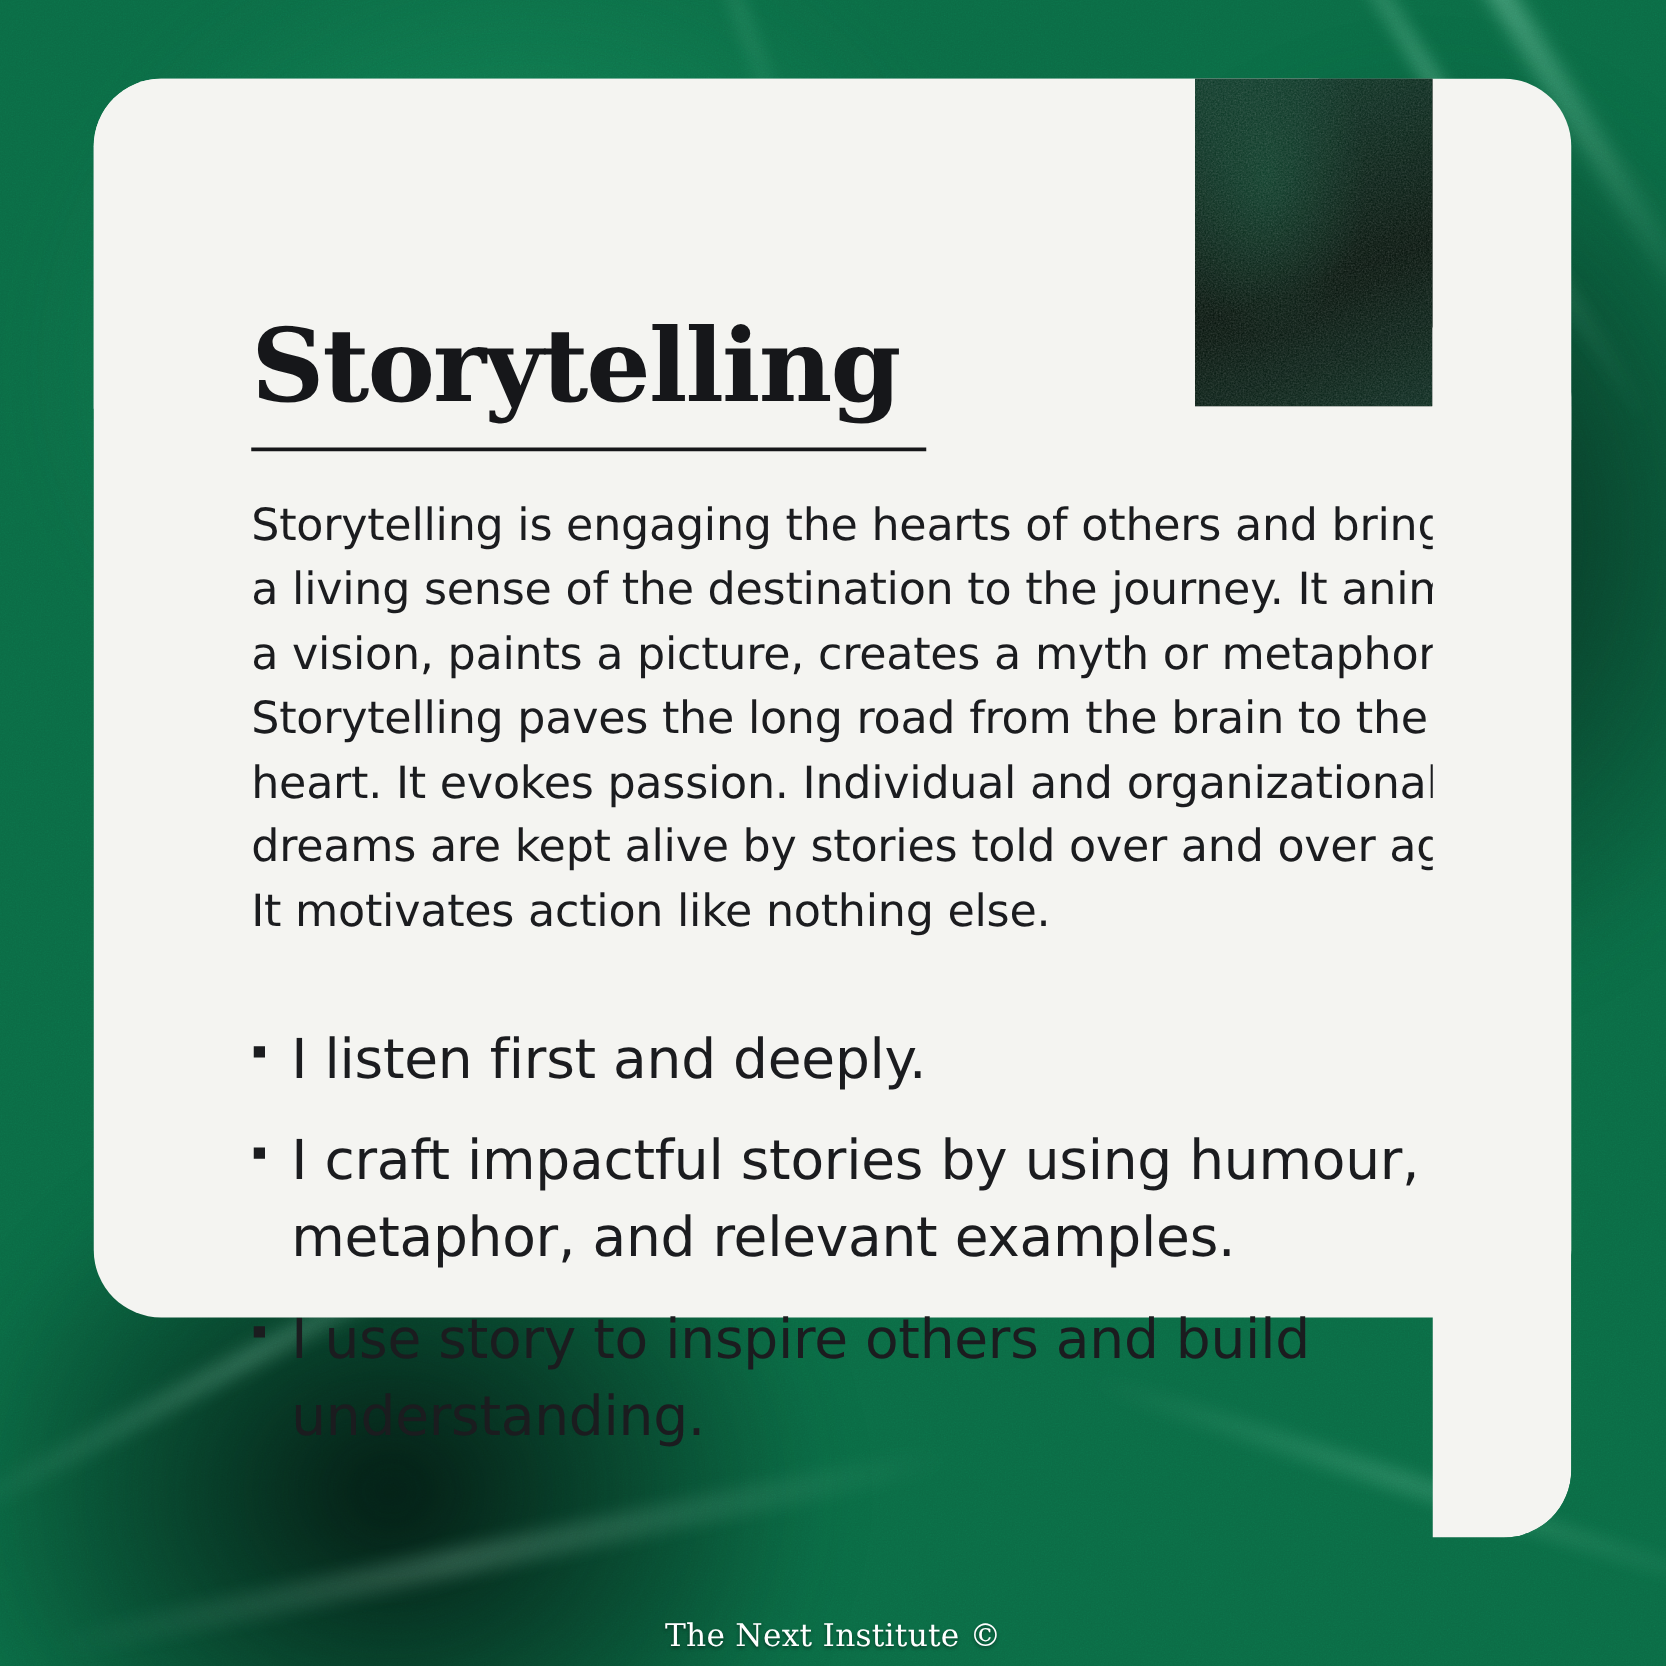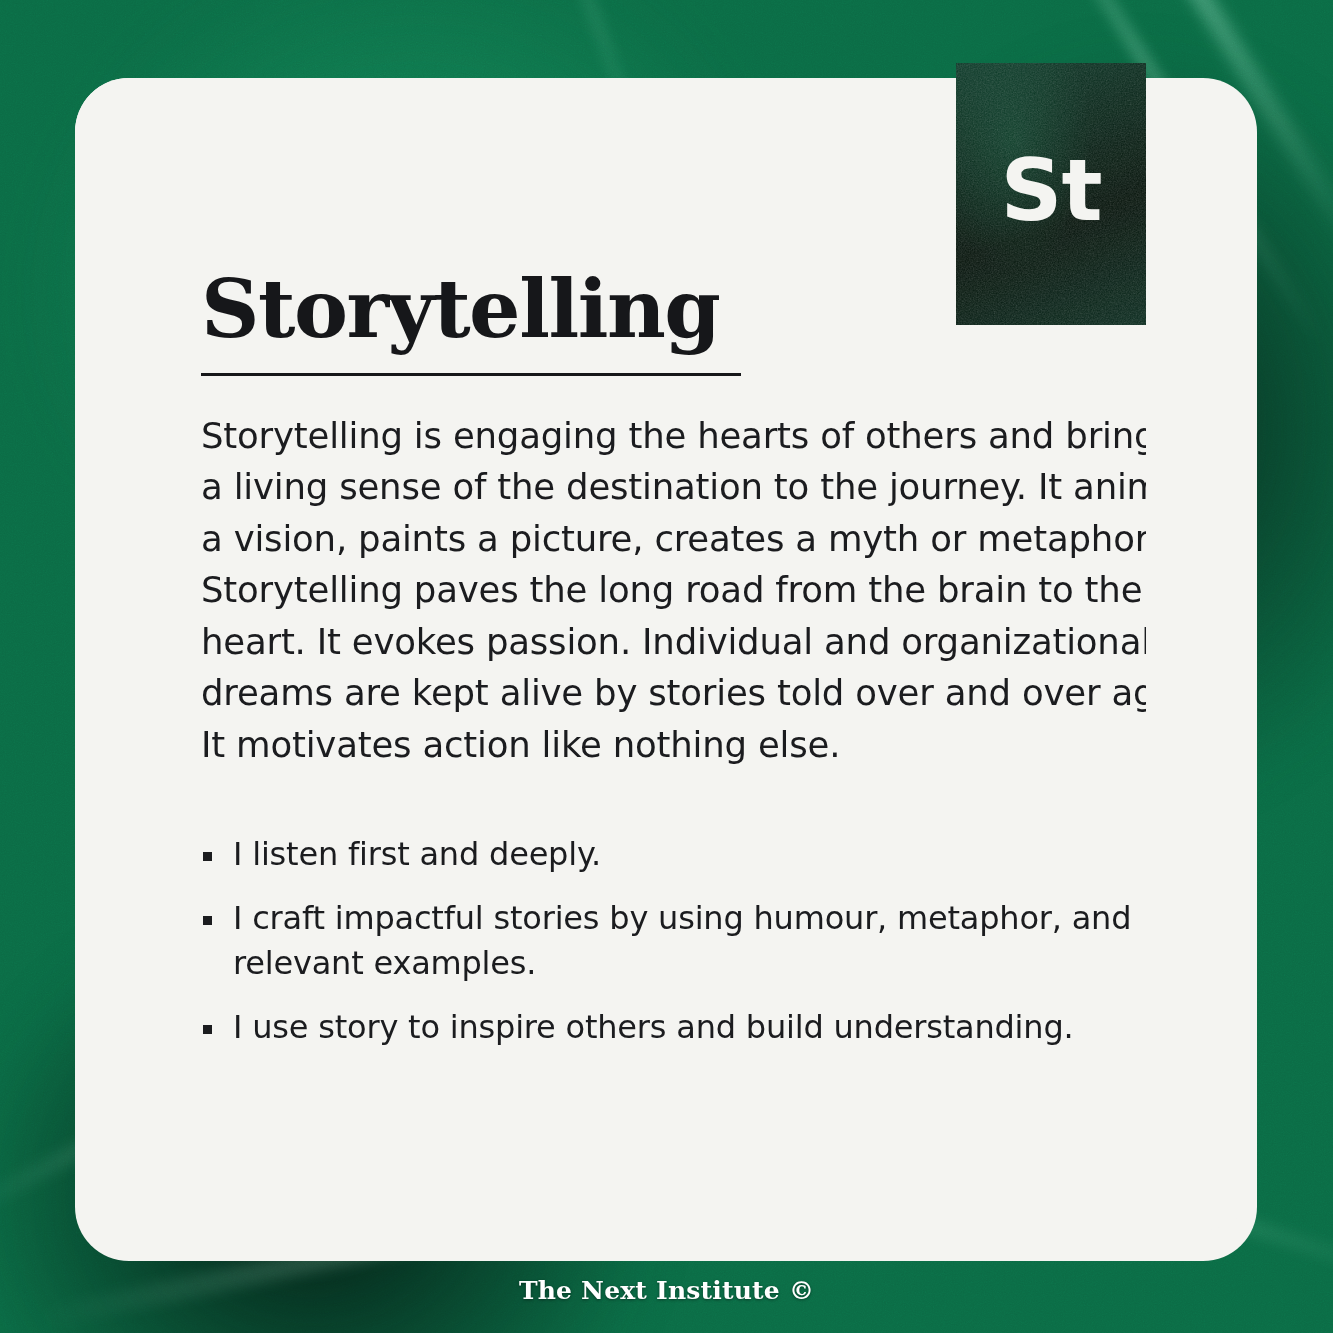--- a/index.html
+++ b/index.html
@@ -73,23 +73,23 @@
     position: absolute;
     inset: 0;
     opacity: 0.30;
     mix-blend-mode: overlay;
   }
 
   
   .card {
     position: absolute;
     left: 75px;
-    top: 78px;
+    top: 63px;
     width: 1182px;
-    height: 1183px;
+    height: 991px;
     background: #f4f4f1;
     border-radius: 54px;
   }
   .card-mask-left {
     position: absolute;
     left: 0;
     top: 0;
     width: 980px;
     height: 264px;
     background: #f4f4f1;
@@ -190,43 +190,43 @@
   .bullets {
     margin: 62px 0 0 0;
     padding: 0;
     list-style: none;
   }
   .bullets li {
     position: relative;
     padding-left: 32px;
     margin-bottom: 18px;
     font-family: "DejaVu Sans", sans-serif;
-    font-size: 32px;
+    font-size: 44px;
     line-height: 1.42;
     color: #1b1c1f;
     letter-spacing: -0.2px;
   }
   .bullets li .dot {
     position: absolute;
     left: 2px;
     top: 20px;
     width: 9px;
     height: 9px;
     background: #1b1c1f;
   }
 
   .footer {
     position: absolute;
     left: 0;
     right: 0;
-    bottom: 28px;
+    bottom: 10px;
     text-align: center;
     color: #ffffff;
     font-family: "DejaVu Serif", serif;
-    font-weight: bold;
+    font-weight: normal;
     font-size: 25px;
     letter-spacing: 0.2px;
     text-shadow: 0 1px 3px rgba(0,0,0,0.45);
   }
 </style>
 </head>
 <body>
 
 <div class="stage">
 
@@ -278,20 +278,19 @@
 
   <div class="symbol-tile">
     <div class="tile-tex"></div>
     <svg class="tile-speck" width="190" height="262" xmlns="http://www.w3.org/2000/svg">
       <filter id="grain2">
         <feTurbulence type="fractalNoise" baseFrequency="0.75" numOctaves="4" stitchTiles="stitch"></feTurbulence>
         <feColorMatrix type="saturate" values="0"></feColorMatrix>
       </filter>
       <rect width="190" height="262" filter="url(#grain2)" opacity="0.45"></rect>
     </svg>
-    <span class="symbol-text">St</span>
   </div>
 
   <div class="tile-flap"></div>
   <div class="tile-flap-top"></div>
 
   <div class="footer">The Next Institute ©</div>
 </div>
 
 </body></html>

